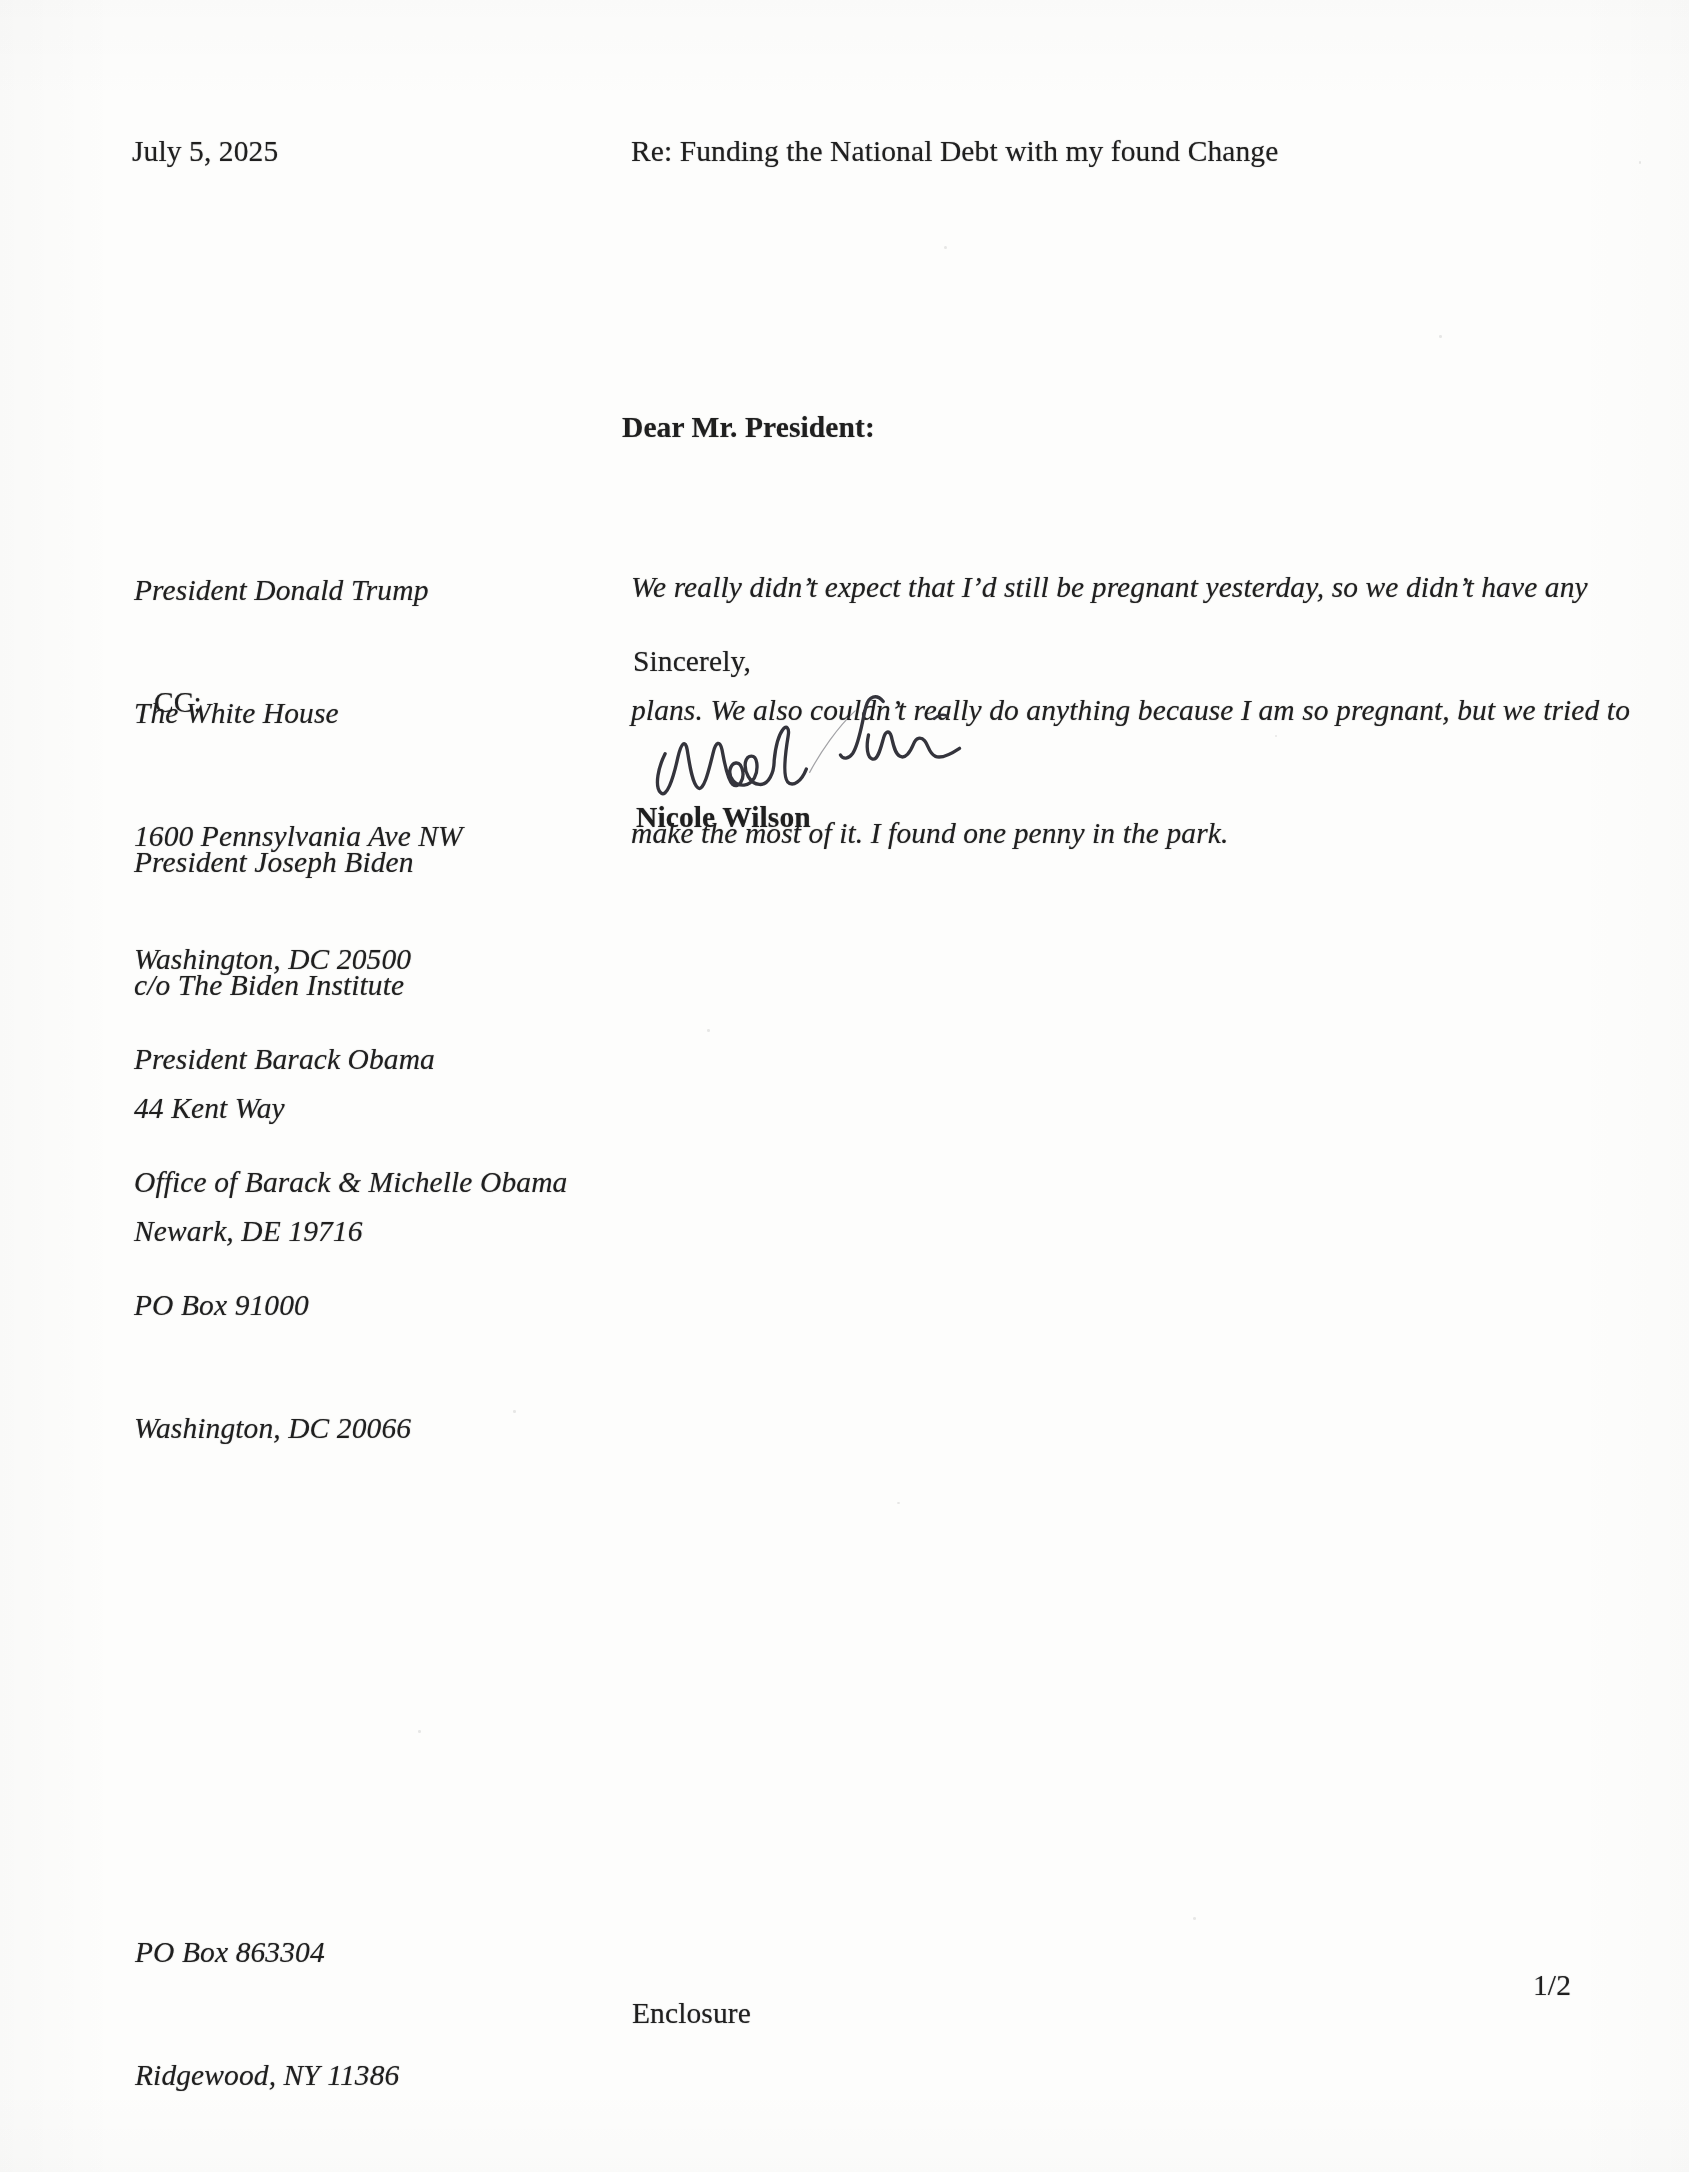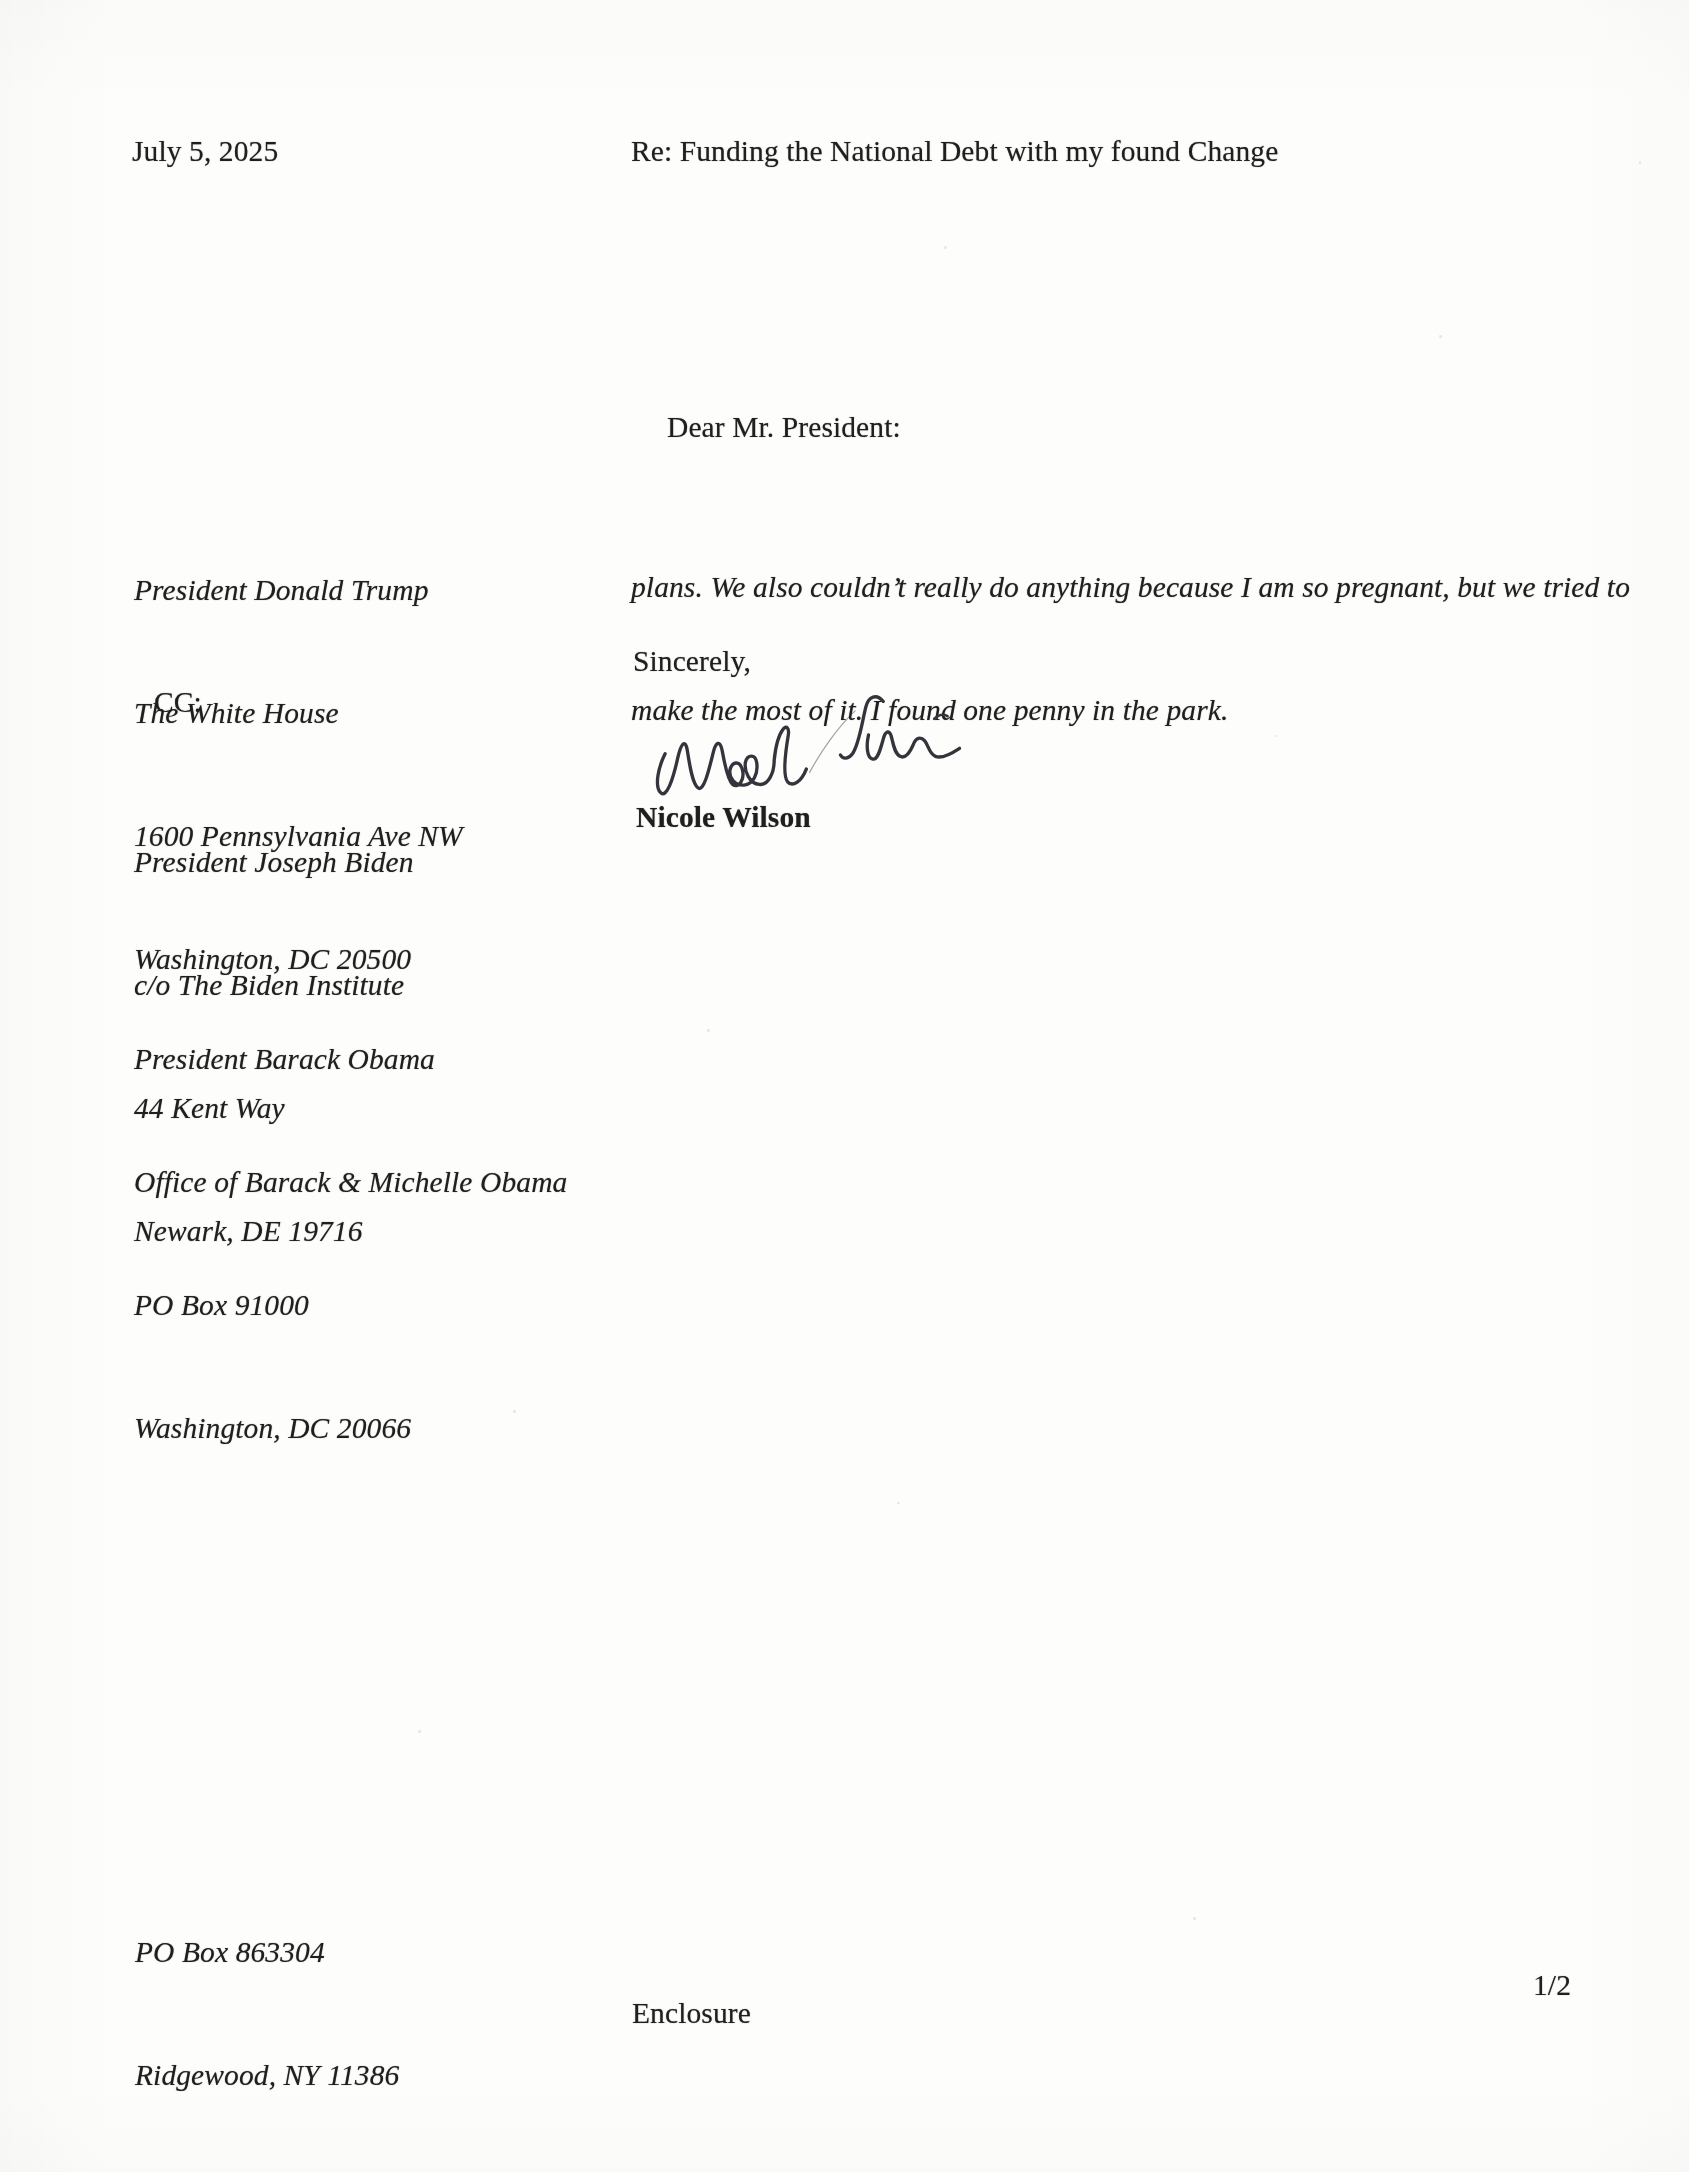--- a/index.html
+++ b/index.html
@@ -91,23 +91,24 @@
     <span class="bline">Newark, DE 19716</span>
   </div>
 
   <div class="block" style="left:134px; top:957px;">
     <span class="bline">President Barack Obama</span>
     <span class="bline">Office of Barack &amp; Michelle Obama</span>
     <span class="bline">PO Box 91000</span>
     <span class="bline">Washington, DC 20066</span>
   </div>
 
-  <div class="txt" style="left:667px; top:409px;">Dear Mr. President:</div>
+  <div class="txt" style="left:622px; top:409px;font-weight:bold;">Dear Mr. President:</div>
 
   <div class="block" style="left:631px; top:485px;">
+    <span class="bline">We really didn’t expect that I’d still be pregnant yesterday, so we didn’t have any</span>
     <span class="bline">plans. We also couldn’t really do anything because I am so pregnant, but we tried to</span>
     <span class="bline">make the most of it. I found one penny in the park.</span>
   </div>
 
   <div class="txt" style="left:633px; top:643px;">Sincerely,</div>
 
   <svg class="signature-svg" viewBox="0 0 520 200">
     <path stroke-width="5" d="
       M 36,98
       C 26,118 20,146 29,156

